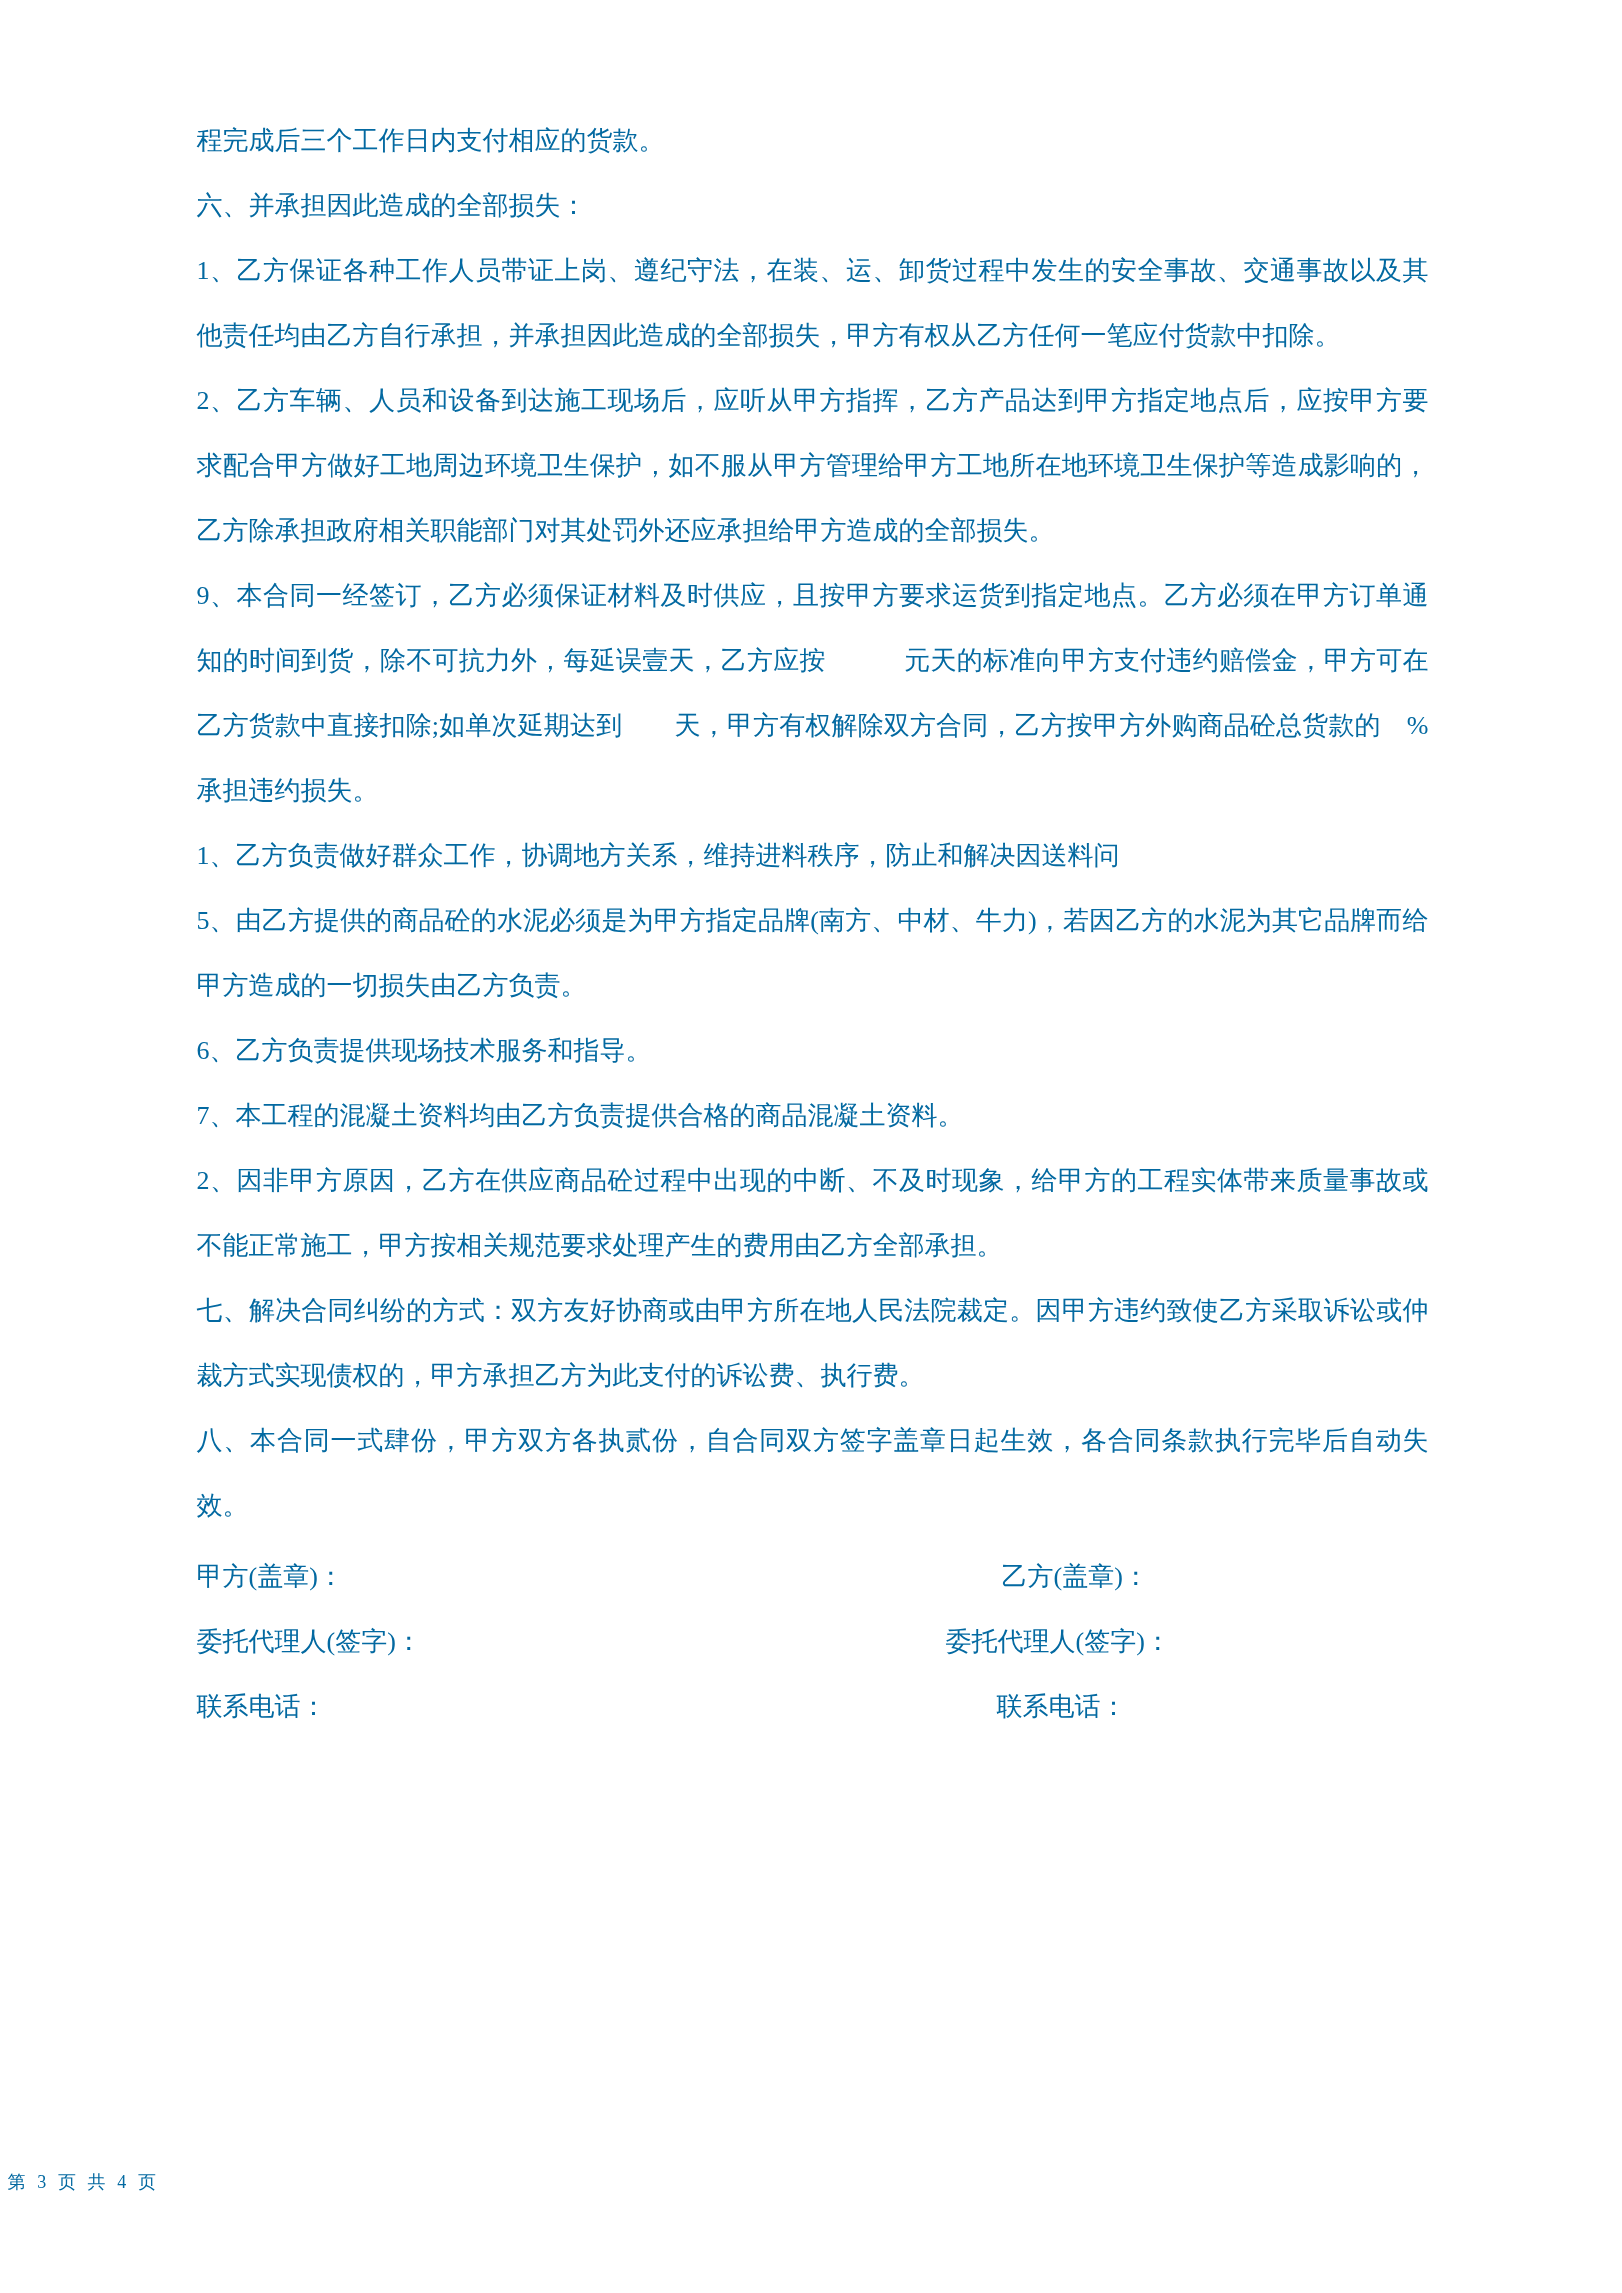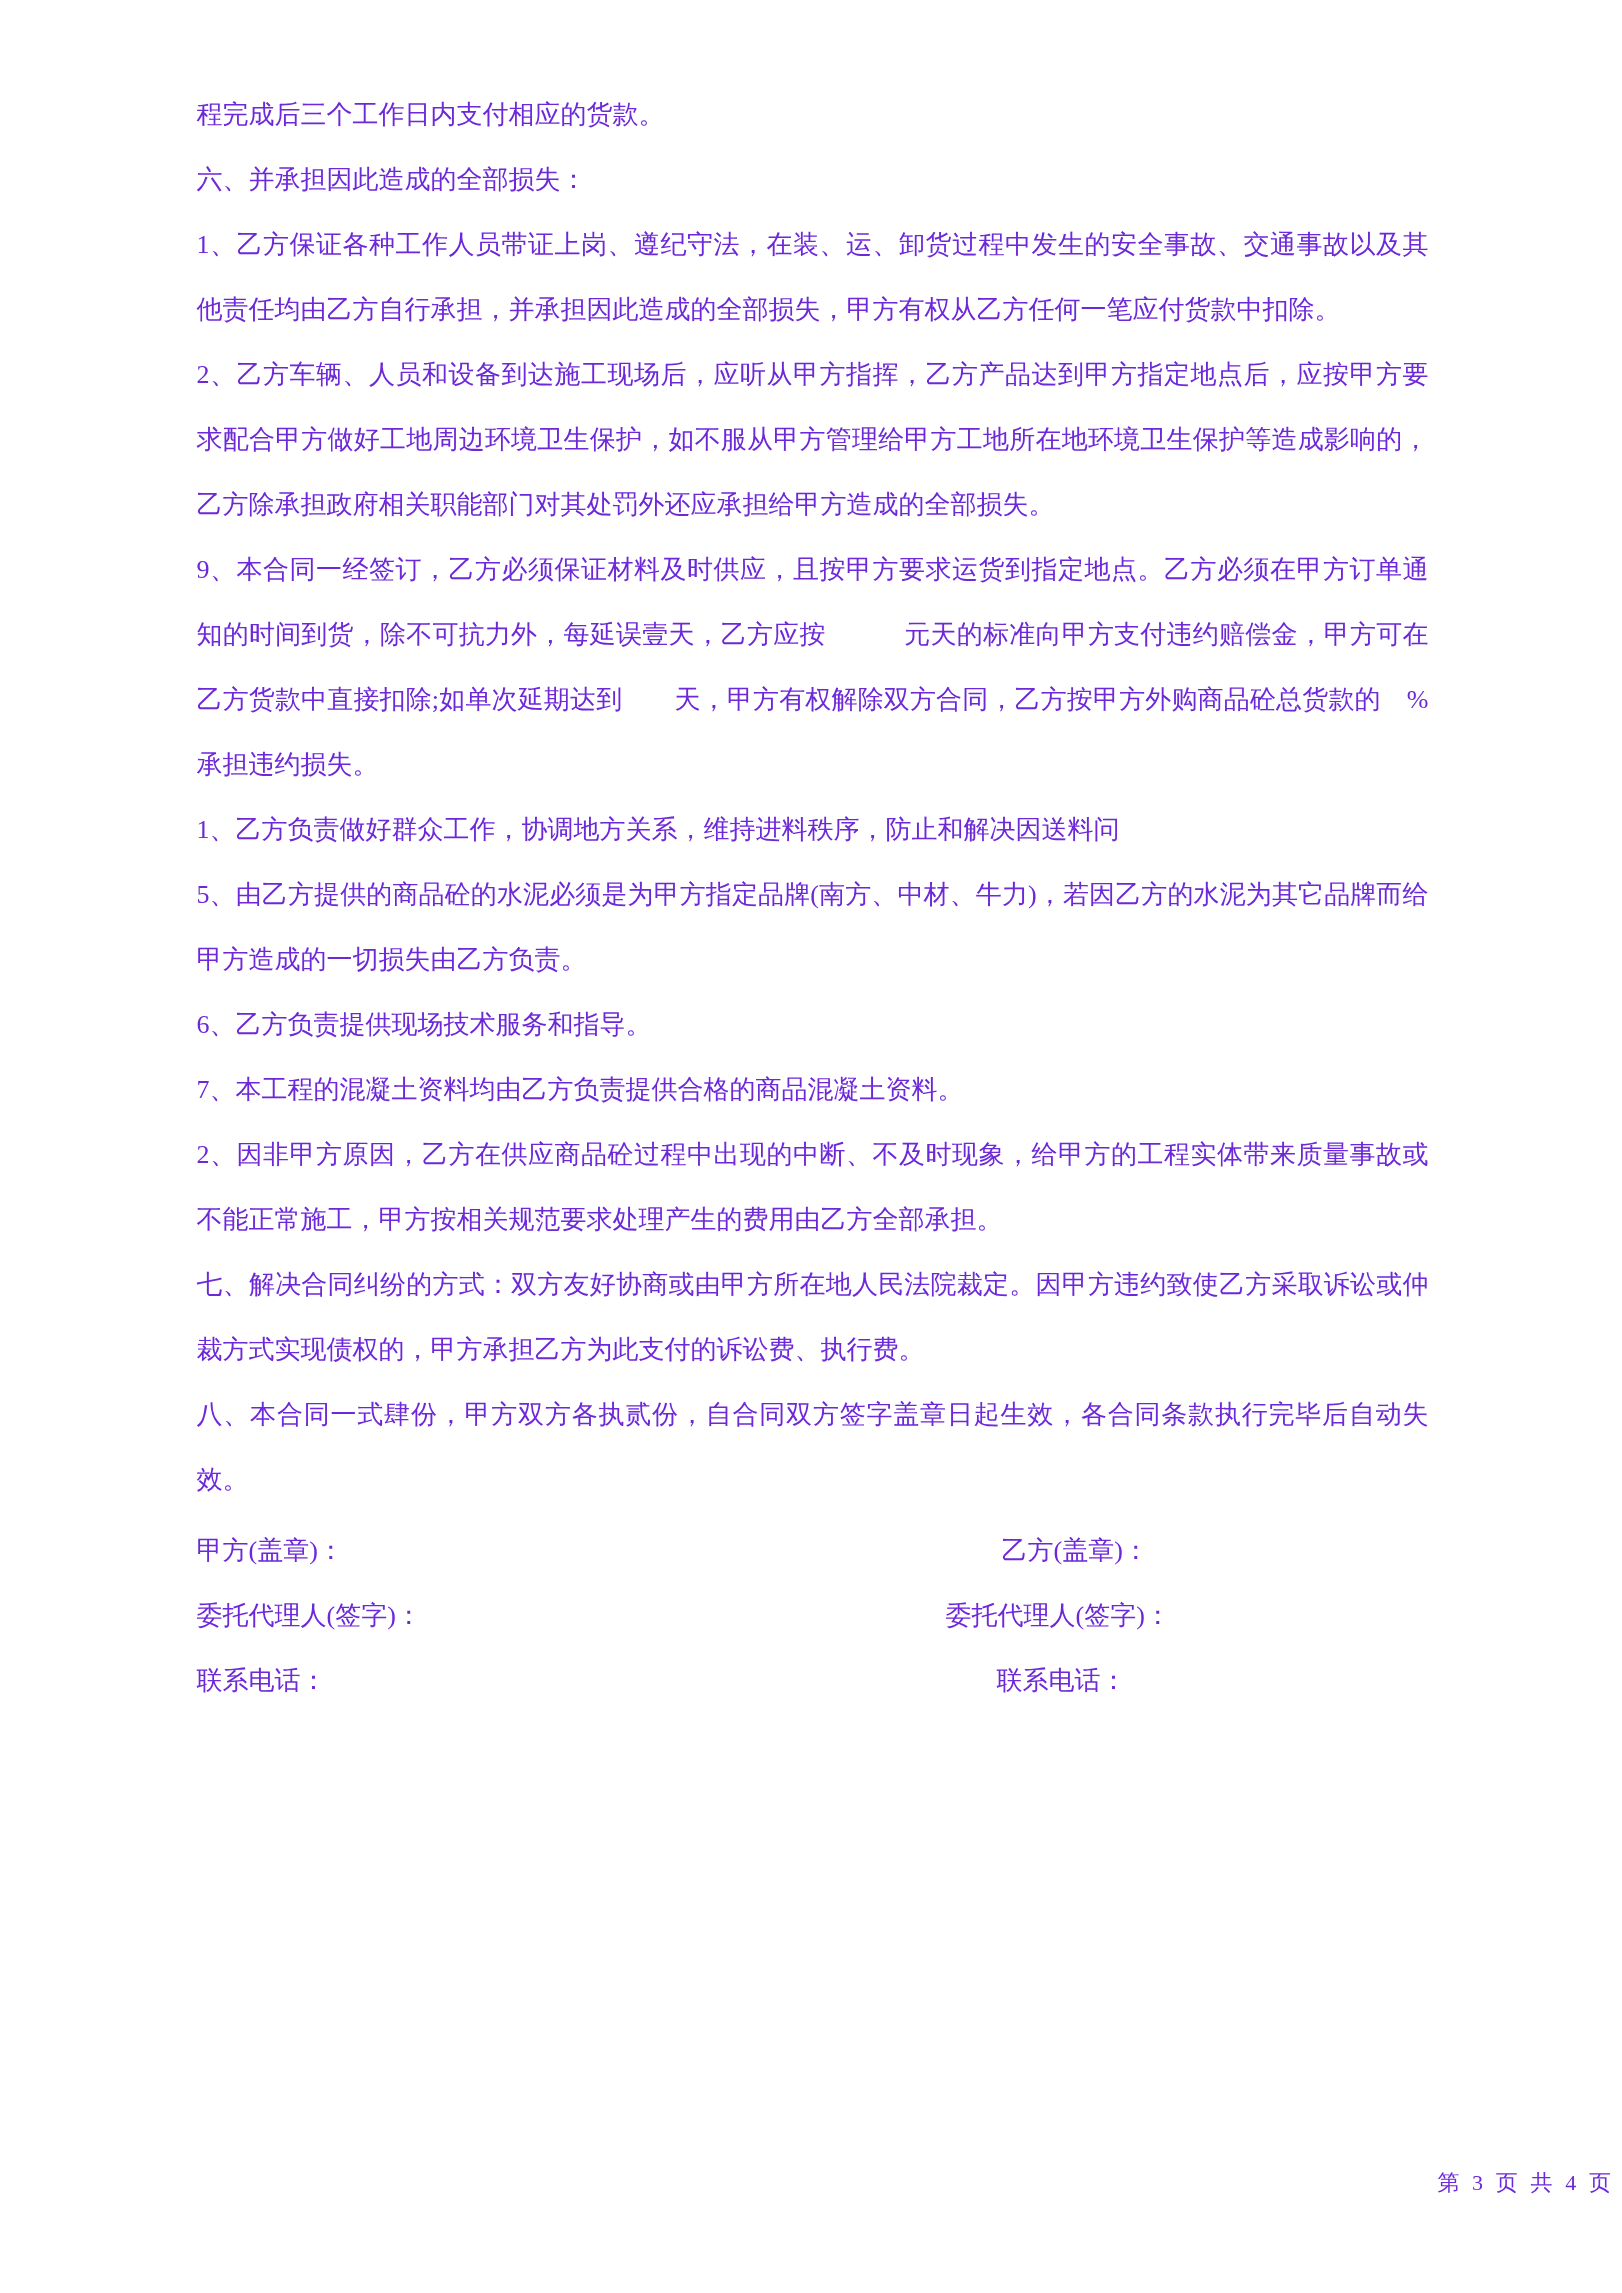--- a/index.html
+++ b/index.html
@@ -7,24 +7,24 @@
     padding: 0;
     background: #ffffff;
   }
   .page {
     position: relative;
     width: 1607px;
     height: 2294px;
     margin: 0 auto;
     background: #ffffff;
     box-sizing: border-box;
-    padding: 82px 186px 0 189px;
+    padding: 108px 186px 0 189px;
     font-family: "Liberation Serif", "DejaVu Serif", serif;
     font-size: 26px;
-    color: #6d28d9;
+    color: #0369a1;
   }
   .content {
     width: 100%;
   }
   p.para {
     margin: 0;
     line-height: 65px;
     text-align: justify;
     text-justify: inter-ideograph;
     word-break: break-all;
@@ -43,22 +43,22 @@
   .sig-row.r2 .sig-left { width: 749px; }
   .sig-row.r3 .sig-left { width: 800px; }
   .sig-right {
     flex: 0 0 auto;
   }
   .footer {
     position: absolute;
     left: 0;
     right: 0;
     bottom: 98px;
-    text-align: right;
-    font-size: 22px;
+    text-align: left;
+    font-size: 18px;
     letter-spacing: 3.6px;
     line-height: 27px;
   }
 </style>
 </head>
 <body>
 
 <div class="page">
   <div class="content">
     <p class="para">程完成后三个工作日内支付相应的货款。</p>

